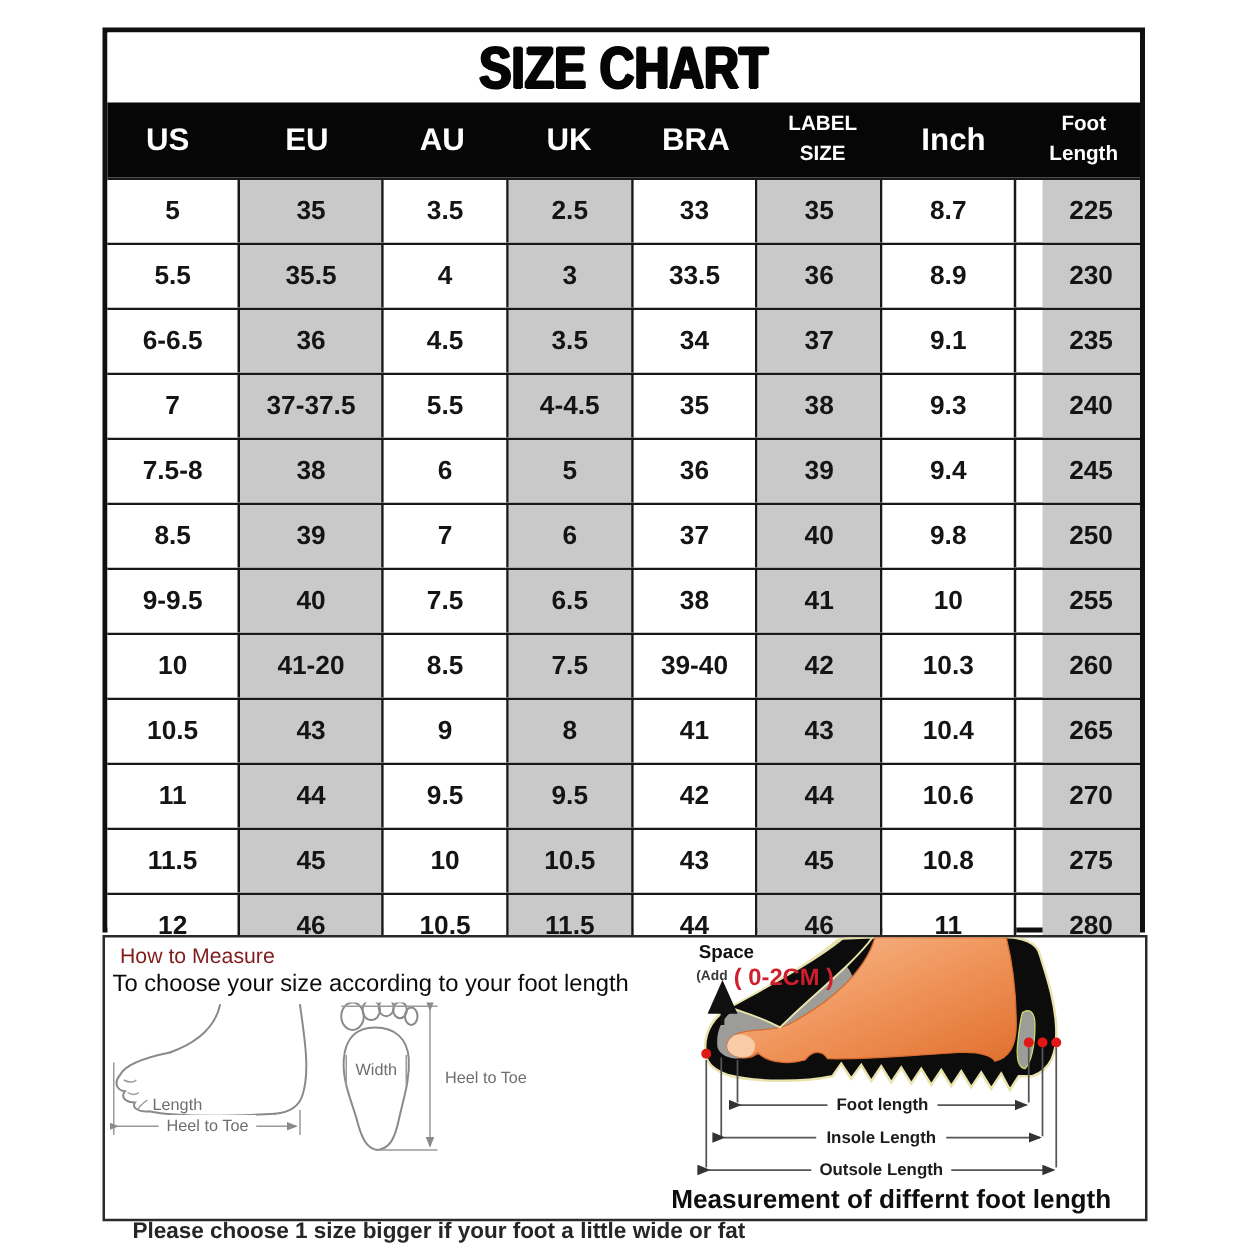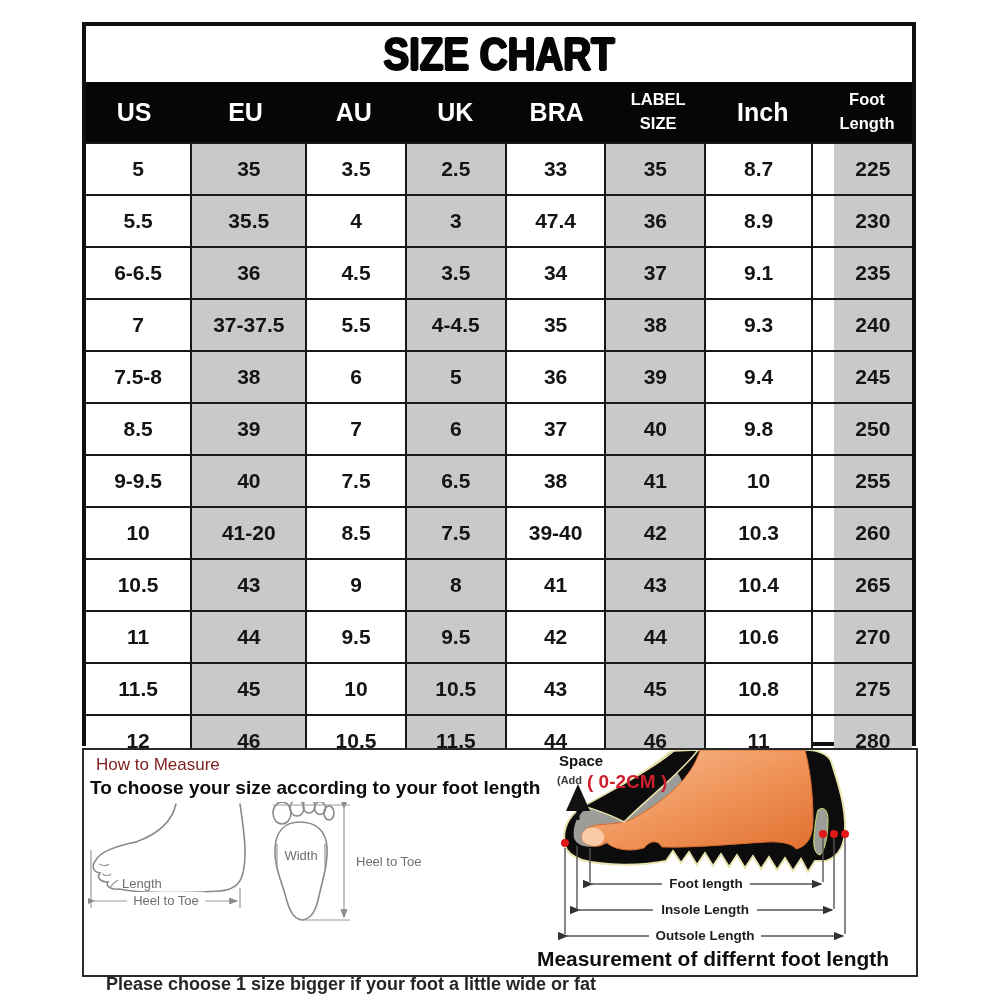--- a/index.html
+++ b/index.html
@@ -37,21 +37,21 @@
     border-right:2px solid #181818;box-sizing:border-box;
   }
   #table-body .td:last-child{border-right:none;margin-left:21px;}
   #table-body .td.shade{background:var(--table-shade,#c9c9c9);}
   
   #bottom-box{
     position:absolute;left:82px;top:748px;width:836px;height:229px;
     border:2px solid #2a2a2a;box-sizing:border-box;background:#fff;
   }
   #htm-heading{position:absolute;left:12px;top:5px;font-size:17px;color:#7f1d1d;}
-  #htm-sub{position:absolute;left:6px;top:27px;font-size:19px;font-weight:700;color:#0b0b0b;}
+  #htm-sub{position:absolute;left:6px;top:27px;font-size:19px;font-weight:400;color:#0b0b0b;}
   #htm-note{position:absolute;left:22px;top:188px;font-size:18px;font-weight:700;color:#262626;margin-top:36px;}
   #left-sketch{position:absolute;left:4px;top:52px;}
   #shoe-svg{position:absolute;right:2px;top:0px;}
   .sk{stroke:#8a8a8a;fill:none;stroke-width:1.6;stroke-linecap:round;}
   .sk-thin{stroke:#9a9a9a;fill:none;stroke-width:1.2;}
   .sk-label{fill:#6e6e6e;font-size:13px;font-family:"Liberation Sans",sans-serif;}
   .meas{stroke:#555;stroke-width:1.4;fill:none;}
   .meas-label{fill:#1c1c1c;font-size:13.5px;font-weight:700;font-family:"Liberation Sans",sans-serif;}
 </style>
 </head>
@@ -86,21 +86,21 @@
         <div class="td">33</div>
         <div class="td shade">35</div>
         <div class="td">8.7</div>
         <div class="td shade">225</div>
       </div>
       <div class="tr grid-row">
         <div class="td">5.5</div>
         <div class="td shade">35.5</div>
         <div class="td">4</div>
         <div class="td shade">3</div>
-        <div class="td">47.4</div>
+        <div class="td">33.5</div>
         <div class="td shade">36</div>
         <div class="td">8.9</div>
         <div class="td shade">230</div>
       </div>
       <div class="tr grid-row">
         <div class="td">6-6.5</div>
         <div class="td shade">36</div>
         <div class="td">4.5</div>
         <div class="td shade">3.5</div>
         <div class="td">34</div>

